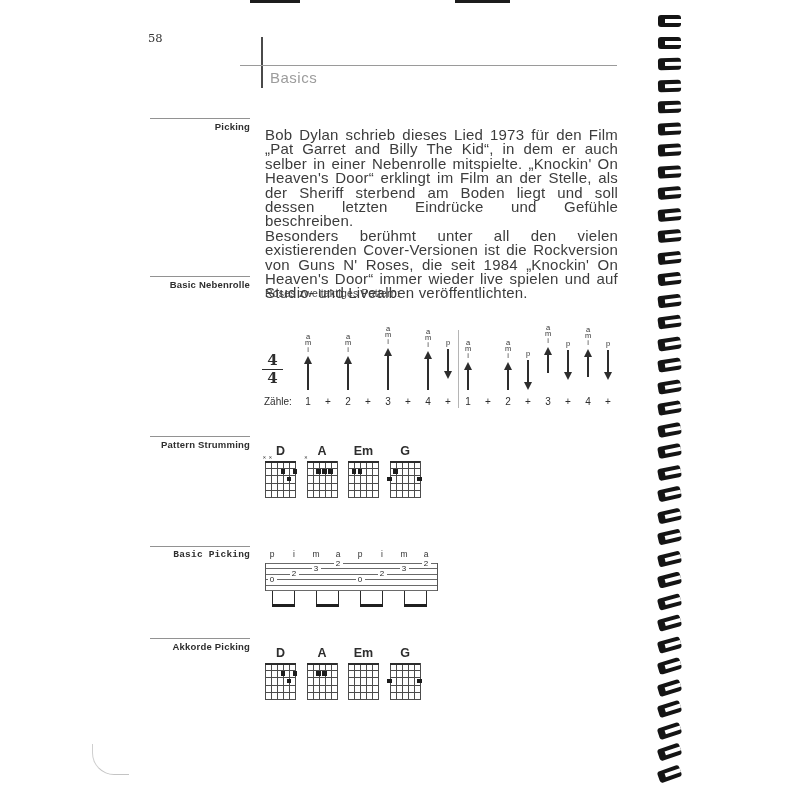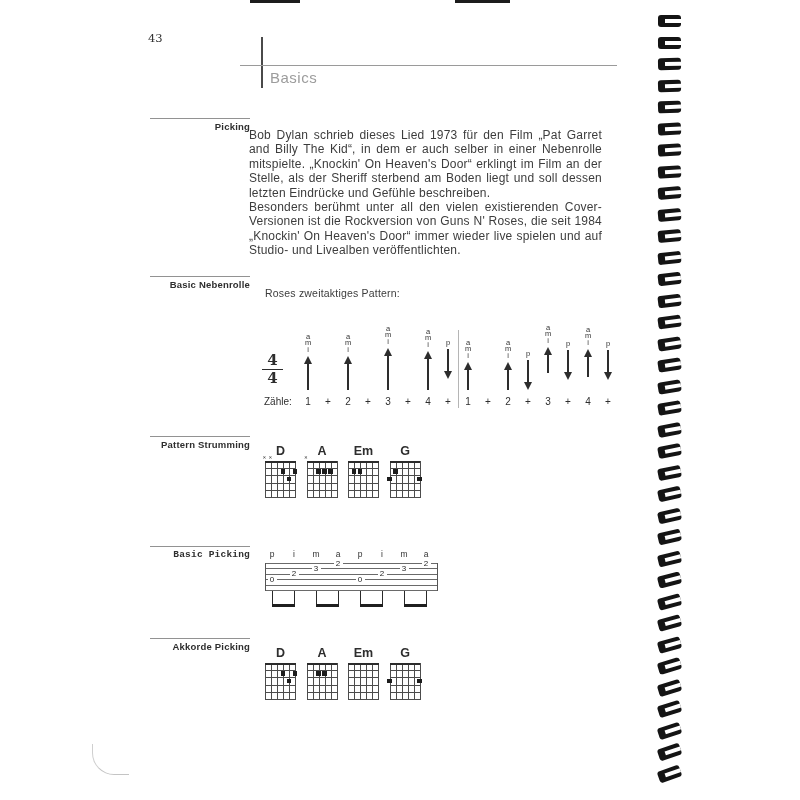--- a/index.html
+++ b/index.html
@@ -16,21 +16,21 @@
   .title{position:absolute;left:270px;top:36px;font-family:"DejaVu Serif",serif;font-weight:bold;
     font-size:21px;color:#2c2c2c;letter-spacing:0.6px;white-space:nowrap;}
   .title-rule{position:absolute;left:240px;top:65px;width:377px;height:1px;background:#9a9a9a;}
   .subtitle{position:absolute;left:270px;top:69px;font-size:15px;color:#9c9c9c;letter-spacing:0.5px;}
 
   
   .side-rule{position:absolute;left:150px;width:100px;height:1px;background:#929292;}
   .side-label{position:absolute;left:120px;width:130px;text-align:right;font-size:9.5px;font-weight:bold;color:#2e2e2e;letter-spacing:0.2px;}
 
   
-  .bodytext{position:absolute;left:249px;top:128px;width:353px;font-size:12px;line-height:14.4px;
+  .bodytext{position:absolute;left:265px;top:128px;width:353px;font-size:15px;line-height:14.4px;
     text-align:justify;color:#3c3c3c;letter-spacing:0.2px;}
   .bodytext p{margin:0;}
   .intro-line{position:absolute;left:265px;top:287px;font-size:10.5px;color:#3c3c3c;letter-spacing:0.2px;}
 
   
   .pattern{position:absolute;left:298px;top:326px;width:322px;height:86px;}
   .timesig{position:absolute;left:-36px;top:26px;width:21px;text-align:center;
     font-family:"DejaVu Serif",serif;font-weight:bold;font-size:15px;color:#2d2d2d;line-height:17px;}
   .timesig .ts-top{border-bottom:1.4px solid #2d2d2d;}
   .barline{position:absolute;left:160px;top:4px;width:1px;height:78px;background:#b5b5b5;}
@@ -73,21 +73,21 @@
 </style>
 </head>
 <body>
 
 <div class="page">
 
   <div class="edge-mark" style="left:250px;width:50px;"></div>
   <div class="edge-mark" style="left:455px;width:55px;"></div>
   <div class="corner-curve"></div>
 
-  <div class="pagenum">43</div>
+  <div class="pagenum">58</div>
 
   <div class="title-bar"></div>
   <div class="title-rule"></div>
   <div class="subtitle">Basics</div>
 
   <div class="side-rule" style="top:118px;"></div>
   <div class="side-label" style="top:121px;">Picking</div>
 
   <div class="side-rule" style="top:276px;"></div>
   <div class="side-label" style="top:279px;">Basic Nebenrolle</div>

